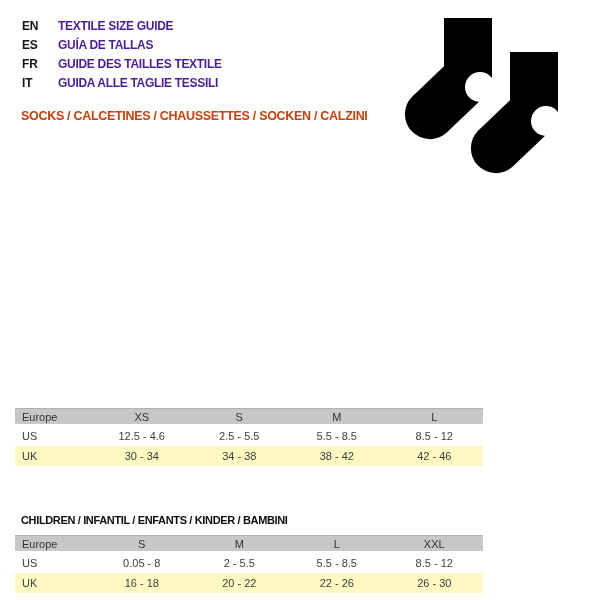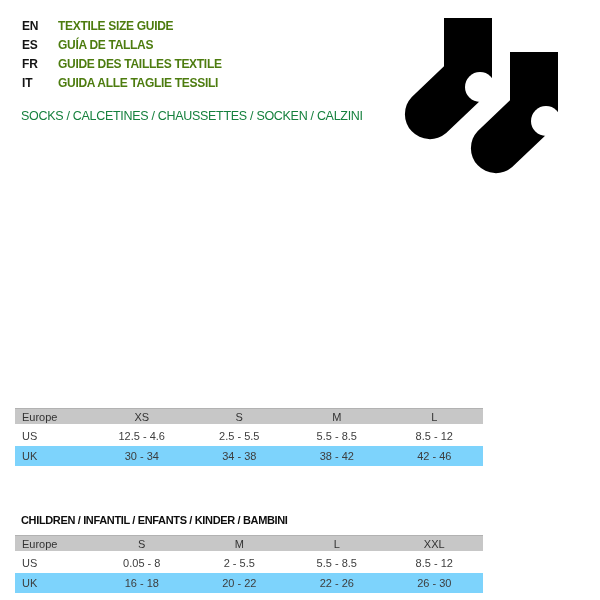--- a/index.html
+++ b/index.html
@@ -22,29 +22,29 @@
   .lang-row {
     display: flex; align-items: center;
     height: 19px;
   }
   .lang-code {
     width: 36px;
     font-size: 12px; font-weight: bold; color: #141414;
     letter-spacing: -0.2px;
   }
   .lang-label {
-    font-size: 12px; font-weight: bold; color: #4d7c0f;
+    font-size: 12px; font-weight: bold; color: #4c1d95;
     letter-spacing: -0.3px;
     white-space: nowrap;
   }
 
   
   .category-line {
     position: absolute; left: 21px; top: 109px;
-    font-size: 12.5px; font-weight: normal; color: #15803d;
+    font-size: 12.5px; font-weight: bold; color: #c2410c;
     letter-spacing: -0.3px;
     white-space: nowrap;
   }
 
   
   .socks-icon-wrap {
     position: absolute; left: 395px; top: 5px;
     width: 175px; height: 175px;
   }
 
@@ -86,21 +86,21 @@
     height: 18px;
     text-align: center;
     vertical-align: middle;
   }
   table.size-table th:first-child,
   table.size-table td:first-child {
     width: 70px;
     text-align: left;
     padding-left: 7px;
   }
-  table.size-table tbody tr.alt { background: #7dd3fc; }
+  table.size-table tbody tr.alt { background: #fef9c3; }
 </style>
 </head>
 <body>
 
 <div class="canvas">
 
   <div class="lang-block">
     <div class="lang-row">
       <span class="lang-code">EN</span>
       <span class="lang-label">TEXTILE SIZE GUIDE</span>

